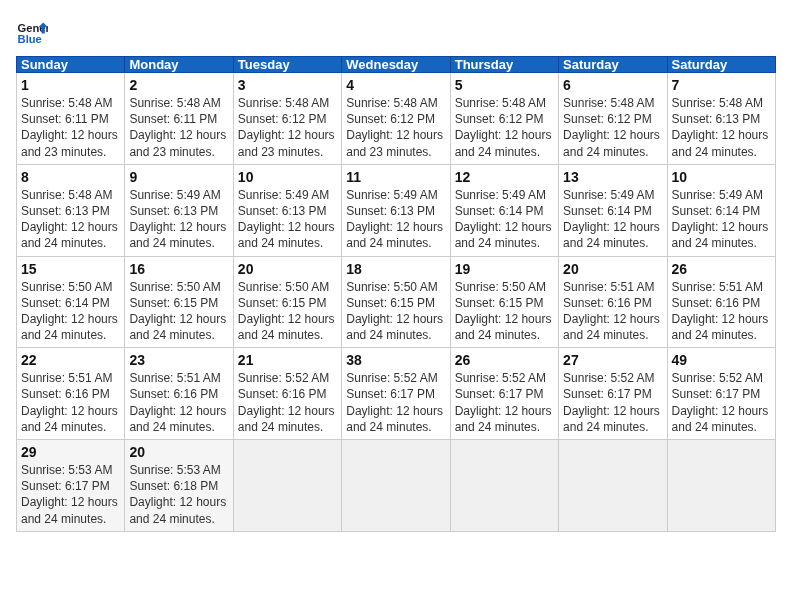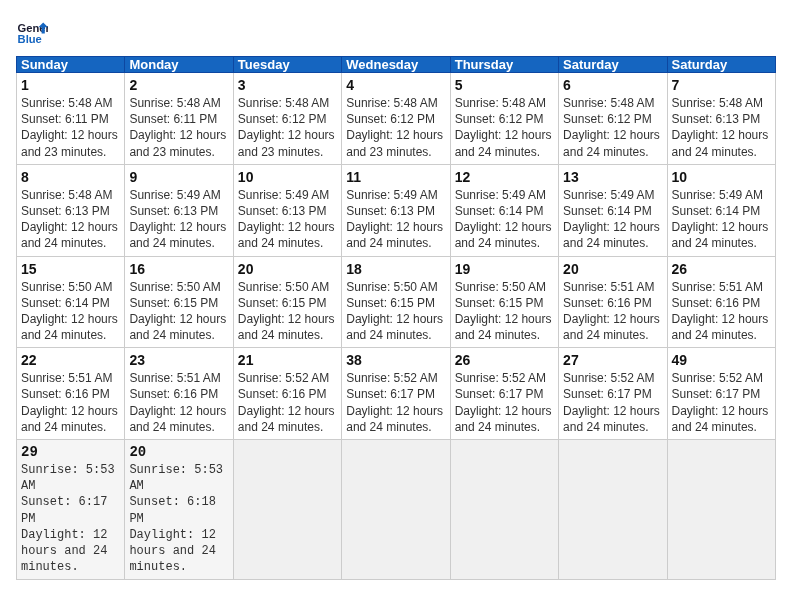--- a/index.html
+++ b/index.html
@@ -54,21 +54,20 @@
     tbody tr td {
       border: 1px solid #ccc;
       padding: 4px 4px;
       vertical-align: top;
       width: calc(100% / 7);
       height: 80px;
       background: #fff;
     }
     tbody tr:last-child td {
       background: #f5f5f5;
-      font-family: Liberation Mono, monospace;
     }
     .day-num {
       font-size: 14px;
       font-weight: bold;
       color: #111;
       display: block;
       margin-bottom: 2px;
     }
     .day-info {
       font-size: 12px;

